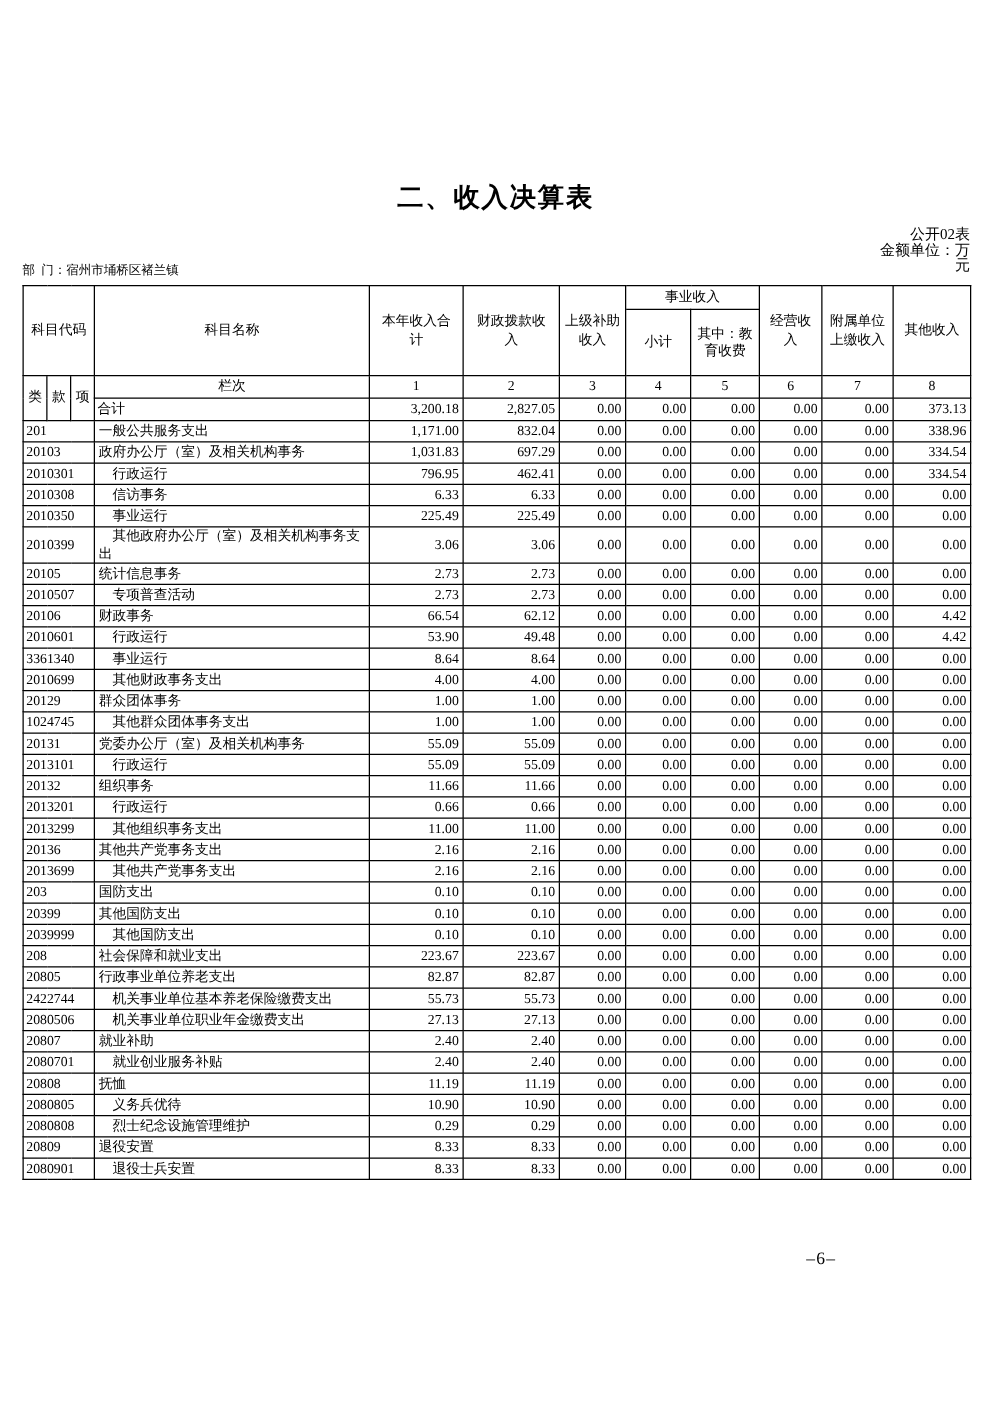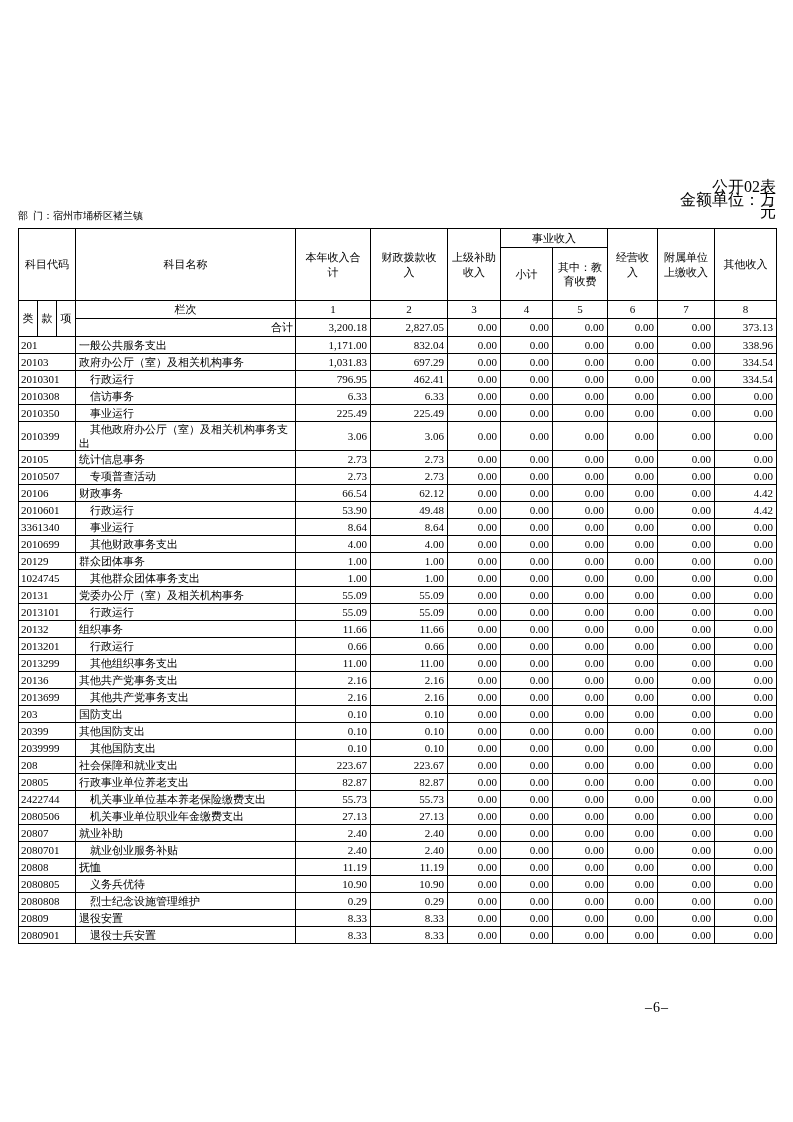--- a/index.html
+++ b/index.html
@@ -20,21 +20,21 @@
     text-align: center;
     font-family: "Liberation Sans", "DejaVu Sans", sans-serif;
     font-weight: bold;
     font-size: 21px;
     letter-spacing: 1.5px;
   }
   .meta {
     position: absolute;
     top: 181px; right: 17px;
     text-align: right;
-    font-size: 16px;
+    font-size: 12px;
     line-height: 12.5px;
   }
   .dept {
     position: absolute;
     top: 209px; left: 18px;
     font-size: 10px;
     white-space: pre;
   }
   table.tbl {
     position: absolute;
@@ -51,39 +51,40 @@
     padding: 0 2px;
     overflow: hidden;
     vertical-align: middle;
   }
   .tbl th { text-align: center; }
   .wrap { white-space: pre-line; }
   tr.hdr-a th { height: 19px; }
   tr.hdr-b th { height: 53px; }
   tr.lanci td, tr.lanci th { height: 18px; text-align: center; }
   tr.total td { height: 18px; }
-  tr.total td.lbl { text-align: right; }
+  tr.total td.lbl { text-align: left; }
   tr.total td.num { font-weight: normal; }
   .tbl tbody td { height: 17px; }
   td.code { text-align: left; padding-left: 2px; border-radius: 7px; }
   td.name { text-align: left; padding-left: 3px; }
   td.name.ind { text-indent: 11px; }
   td.num { text-align: right; padding-right: 3px; }
   .pageno {
     position: absolute;
     top: 1000px; left: 645px;
     font-size: 14px;
     letter-spacing: 1px;
   }
 </style>
 </head>
 <body>
 
 <div class="page">
 
+  <div class="title">二、收入决算表</div>
 
   <div class="meta">
     <div>公开02表</div>
     <div>金额单位：万</div>
     <div>元</div>
   </div>
 
   <div class="dept"><span>部  门：</span><span>宿州市埇桥区褚兰镇</span></div>
 
   <table class="tbl">

